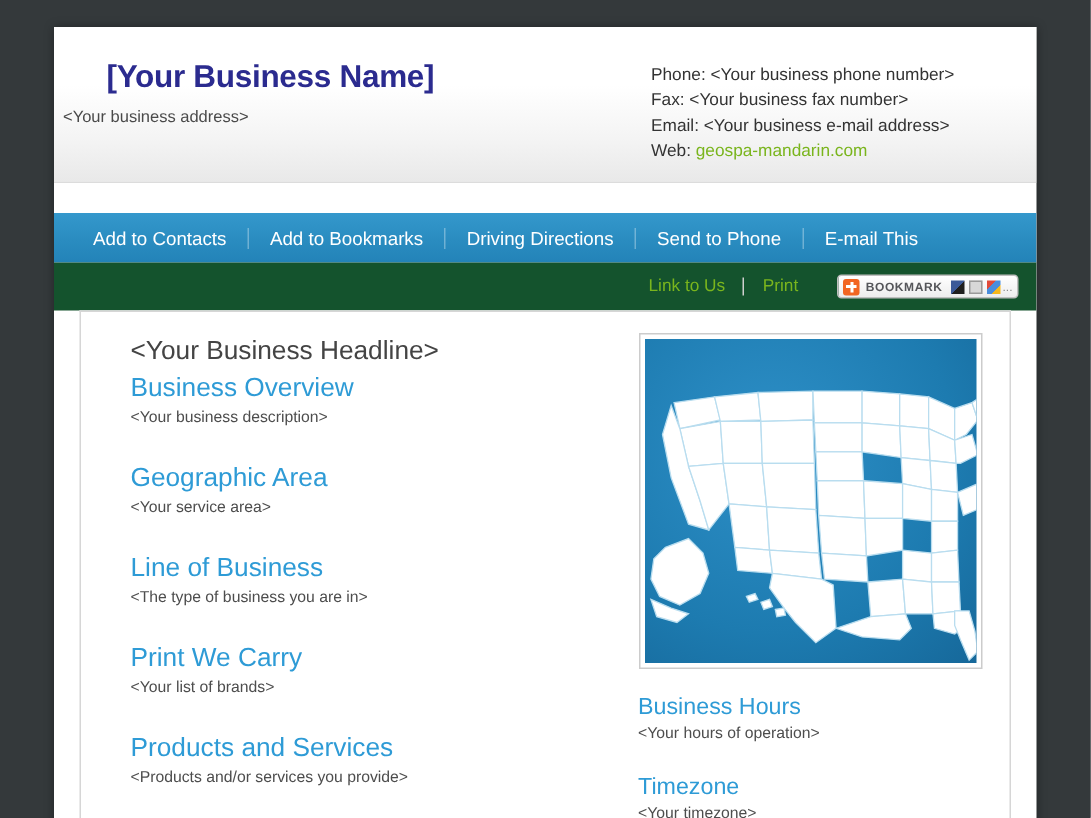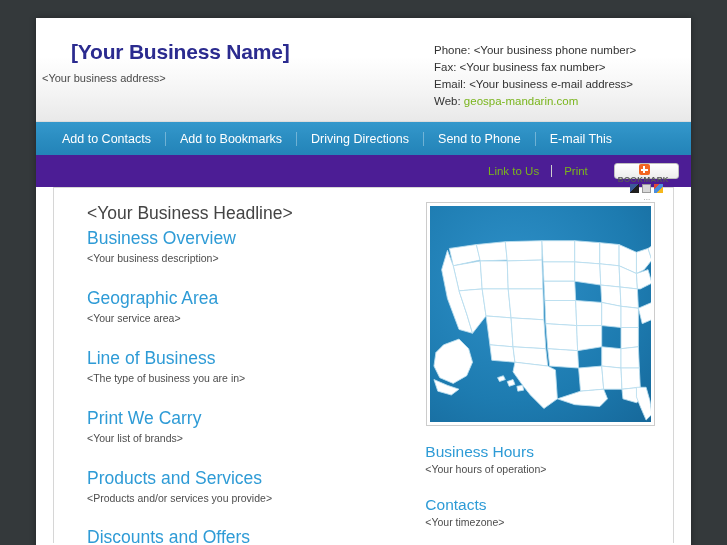--- a/index.html
+++ b/index.html
@@ -54,40 +54,41 @@
     text-decoration: none;
   }
 
   
   .navbar {
     height: 33px;
     background: linear-gradient(to bottom, #3498cc 0%, #2a8cc0 55%, #2383b8 100%);
     display: flex;
     align-items: center;
     padding-left: 12px;
+    margin-top: 20px;
   }
   .nav-item {
     color: #ffffff;
     font-size: 12.5px;
     padding: 0 14px;
     white-space: nowrap;
     cursor: pointer;
     border-right: 1px solid rgba(255,255,255,0.33);
     line-height: 14px;
   }
   .nav-item:last-child { border-right: none; }
 
   
   .util-row {
     height: 32px;
     display: flex;
     align-items: center;
     justify-content: flex-end;
     padding-right: 12px;
-    background: #4c1d95;
+    background: #14532d;
   }
   .util-link {
     color: #7ab51d;
     font-size: 11.5px;
     text-decoration: none;
     padding: 0 12px;
     cursor: pointer;
   }
   .util-sep {
     width: 1px; height: 12px;
@@ -96,21 +97,20 @@
   .bookmark-widget {
     margin-left: 14px;
     height: 16px;
     display: flex;
     align-items: center;
     border: 1px solid #bfbfbf;
     border-radius: 3px;
     background: linear-gradient(to bottom, #ffffff, #ededed);
     padding: 0 3px;
     cursor: pointer;
-    flex-direction: column;
   }
   .bm-plus {
     width: 11px; height: 11px;
     background: #f26522;
     border-radius: 2px;
     position: relative;
     margin-right: 4px;
     flex: none;
   }
   .bm-plus::before, .bm-plus::after {
@@ -340,18 +340,18 @@
               <path d="M80 182 L86 180 L88 185 L82 187 Z"></path>
               <path d="M90 187 L96 186 L97 191 L91 192 Z"></path>
             </g>
           </svg>
         </div>
       </div>
 
       <div class="right-h">Business Hours</div>
       <div class="right-p">&lt;Your hours of operation&gt;</div>
 
-      <div class="right-h">Contacts</div>
+      <div class="right-h">Timezone</div>
       <div class="right-p">&lt;Your timezone&gt;</div>
     </div>
 
   </div>
 </div>
 
 </body></html>

